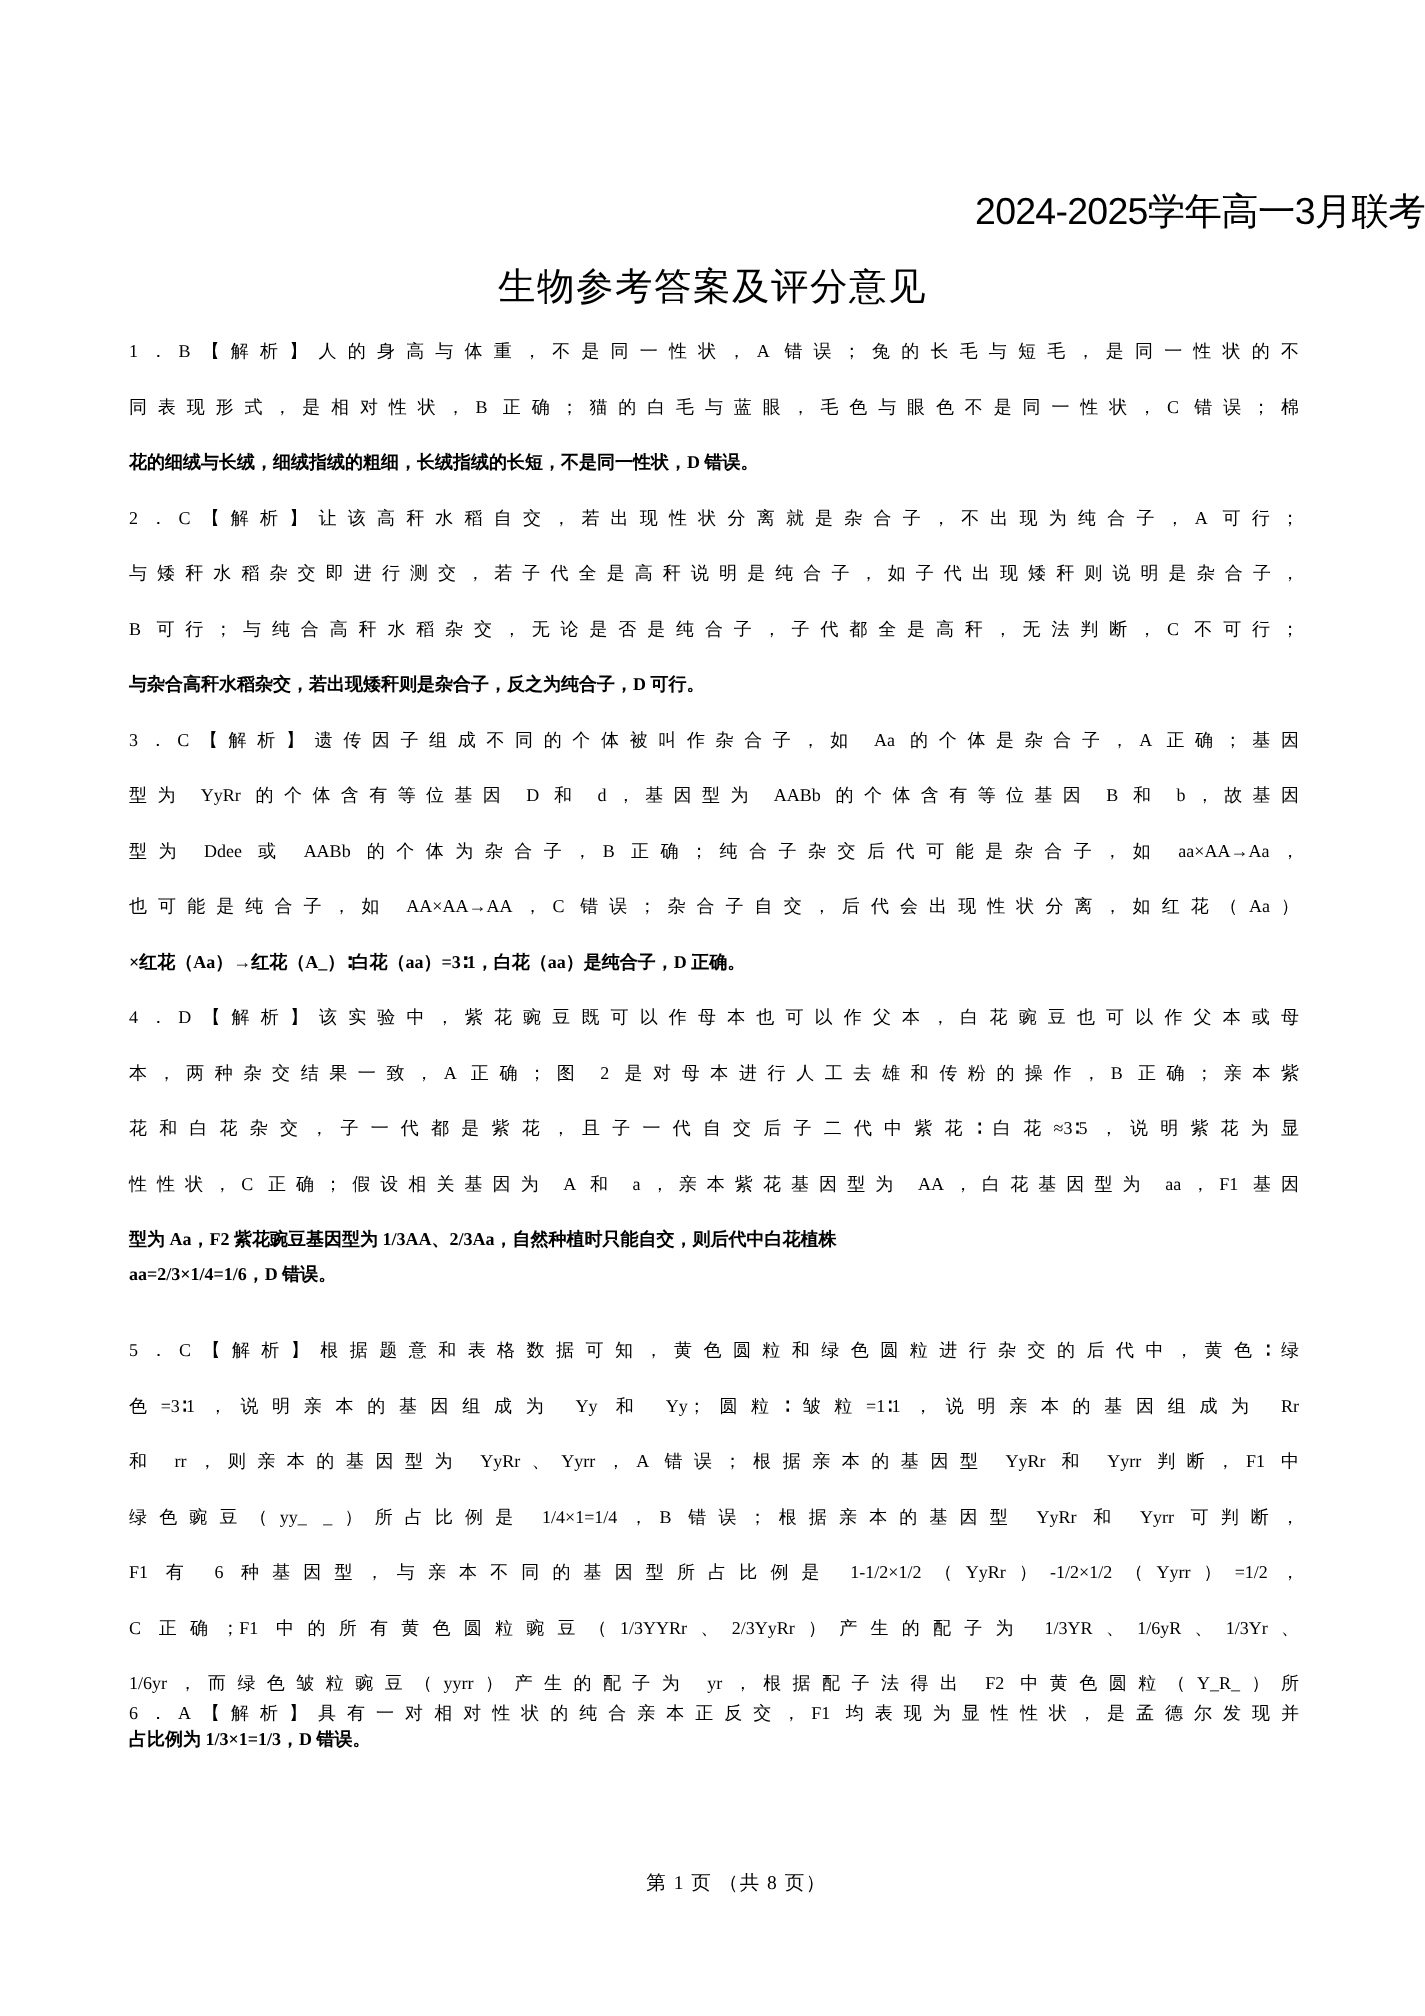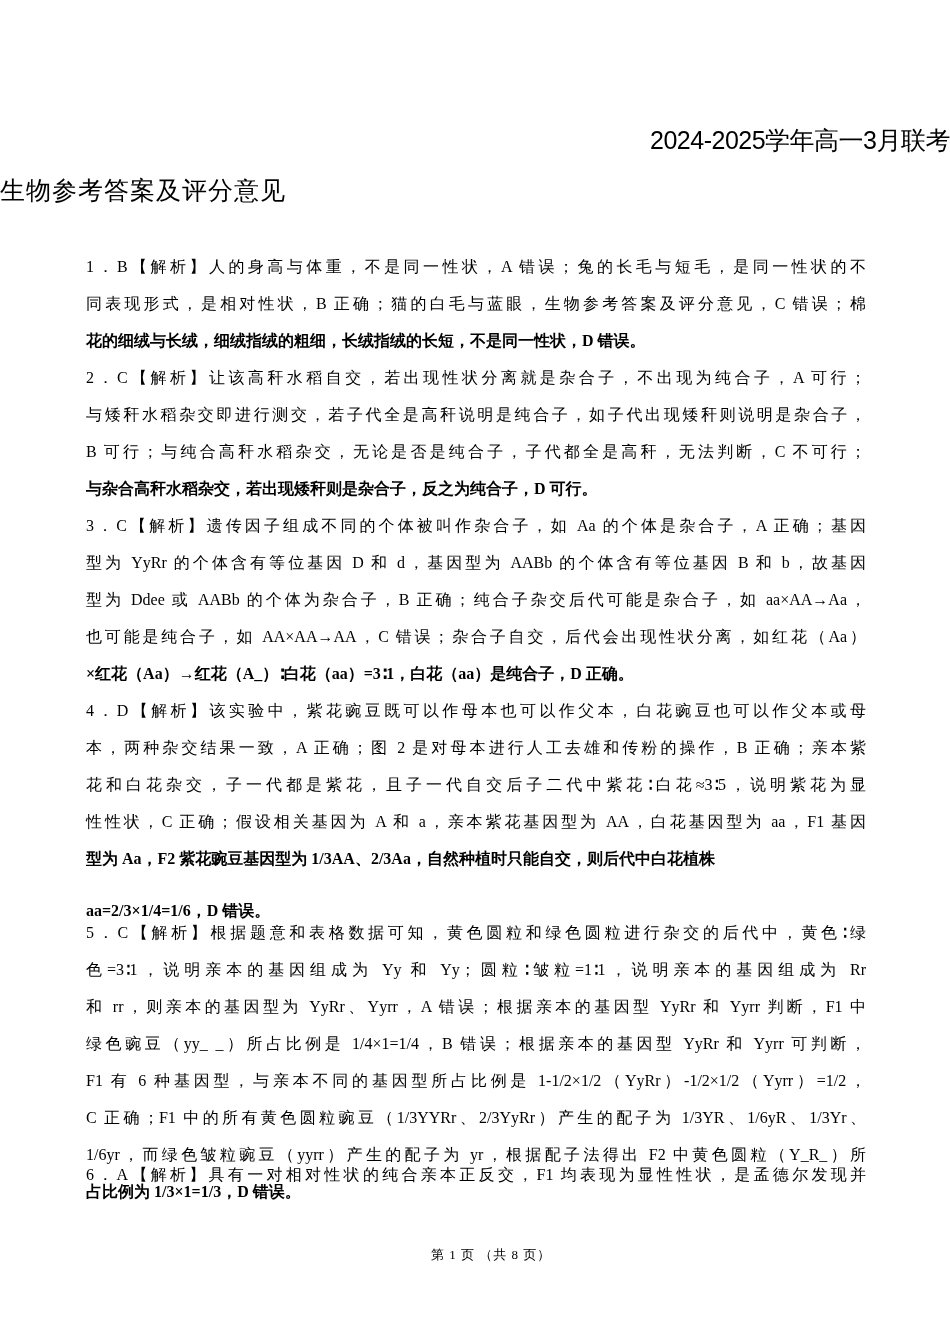--- a/index.html
+++ b/index.html
@@ -1,37 +1,37 @@
 <!DOCTYPE html>
 <html><head>
   <meta charset="utf-8">
   <style>
     html, body { margin: 0; padding: 0; background: #ffffff; }
     body { width: 950px; height: 1344px; position: relative; overflow: hidden;
            font-family: "Liberation Serif", "DejaVu Serif", serif; color: #000; }
     .title { position: absolute; left: 0; width: 950px; text-align: right; top: 124px;
              font-family: "Liberation Sans", "DejaVu Sans", sans-serif; font-size: 25px; letter-spacing: -0.5px; }
-    .subtitle { position: absolute; left: 0; width: 950px; top: 174px;
+    .subtitle { position: absolute; left: 0; width: 950px; text-align: center; top: 174px;
              font-size: 25px; letter-spacing: 1px; }
-    .line { position: absolute; left: 86px; width: 780px; font-size: 16px; white-space: nowrap;
-            text-align: justify; text-align-last: justify; line-height: 24px; margin-top: 33px; }
+    .line { position: absolute; left: 86px; width: 780px; font-size: 12px; white-space: nowrap;
+            text-align: justify; text-align-last: justify; line-height: 24px; }
     .line.last { text-align-last: left; font-weight: bold; }
     .footer { position: absolute; left: 16px; width: 950px; text-align: center; top: 1246px;
               font-size: 13px; letter-spacing: 1px; }
   </style>
 </head>
 <body>
 
 <div>
   <div class="title">2024-2025学年高一3月联考</div>
   <div class="subtitle">生物参考答案及评分意见</div>
 
   <div>
     <div class="line" style="top:222px">1．B【解析】人的身高与体重，不是同一性状，A 错误；兔的长毛与短毛，是同一性状的不</div>
-    <div class="line" style="top:259px">同表现形式，是相对性状，B 正确；猫的白毛与蓝眼，生物参考答案及评分意见，C 错误；棉</div>
+    <div class="line" style="top:259px">同表现形式，是相对性状，B 正确；猫的白毛与蓝眼，毛色与眼色不是同一性状，C 错误；棉</div>
     <div class="line last" style="top:296px">花的细绒与长绒，细绒指绒的粗细，长绒指绒的长短，不是同一性状，D 错误。</div>
   </div>
 
   <div>
     <div class="line" style="top:333px">2．C【解析】让该高秆水稻自交，若出现性状分离就是杂合子，不出现为纯合子，A 可行；</div>
     <div class="line" style="top:370px">与矮秆水稻杂交即进行测交，若子代全是高秆说明是纯合子，如子代出现矮秆则说明是杂合子，</div>
     <div class="line" style="top:407px">B 可行；与纯合高秆水稻杂交，无论是否是纯合子，子代都全是高秆，无法判断，C 不可行；</div>
     <div class="line last" style="top:444px">与杂合高秆水稻杂交，若出现矮秆则是杂合子，反之为纯合子，D 可行。</div>
   </div>
 
@@ -42,21 +42,21 @@
     <div class="line" style="top:592px">也可能是纯合子，如 AA×AA→AA，C 错误；杂合子自交，后代会出现性状分离，如红花（Aa）</div>
     <div class="line last" style="top:629px">×红花（Aa）→红花（A_）∶白花（aa）=3∶1，白花（aa）是纯合子，D 正确。</div>
   </div>
 
   <div>
     <div class="line" style="top:666px">4．D【解析】该实验中，紫花豌豆既可以作母本也可以作父本，白花豌豆也可以作父本或母</div>
     <div class="line" style="top:703px">本，两种杂交结果一致，A 正确；图 2 是对母本进行人工去雄和传粉的操作，B 正确；亲本紫</div>
     <div class="line" style="top:740px">花和白花杂交，子一代都是紫花，且子一代自交后子二代中紫花∶白花≈3∶5，说明紫花为显</div>
     <div class="line" style="top:777px">性性状，C 正确；假设相关基因为 A 和 a，亲本紫花基因型为 AA，白花基因型为 aa，F1 基因</div>
     <div class="line last" style="top:814px">型为 Aa，F2 紫花豌豆基因型为 1/3AA、2/3Aa，自然种植时只能自交，则后代中白花植株</div>
-    <div class="line last" style="top:866px">aa=2/3×1/4=1/6，D 错误。</div>
+    <div class="line last" style="top:837px">aa=2/3×1/4=1/6，D 错误。</div>
   </div>
 
   <div>
     <div class="line" style="top:888px">5．C【解析】根据题意和表格数据可知，黄色圆粒和绿色圆粒进行杂交的后代中，黄色∶绿</div>
     <div class="line" style="top:925px">色=3∶1，说明亲本的基因组成为 Yy 和 Yy；圆粒∶皱粒=1∶1，说明亲本的基因组成为 Rr</div>
     <div class="line" style="top:962px">和 rr，则亲本的基因型为 YyRr、Yyrr，A 错误；根据亲本的基因型 YyRr 和 Yyrr 判断，F1 中</div>
     <div class="line" style="top:999px">绿色豌豆（yy_ _）所占比例是 1/4×1=1/4，B 错误；根据亲本的基因型 YyRr 和 Yyrr 可判断，</div>
     <div class="line" style="top:1036px">F1 有 6 种基因型，与亲本不同的基因型所占比例是 1-1/2×1/2（YyRr）-1/2×1/2（Yyrr）=1/2，</div>
     <div class="line" style="top:1073px">C 正确；F1 中的所有黄色圆粒豌豆（1/3YYRr、2/3YyRr）产生的配子为 1/3YR、1/6yR、1/3Yr、</div>
     <div class="line" style="top:1110px">1/6yr，而绿色皱粒豌豆（yyrr）产生的配子为 yr，根据配子法得出 F2 中黄色圆粒（Y_R_）所</div>

